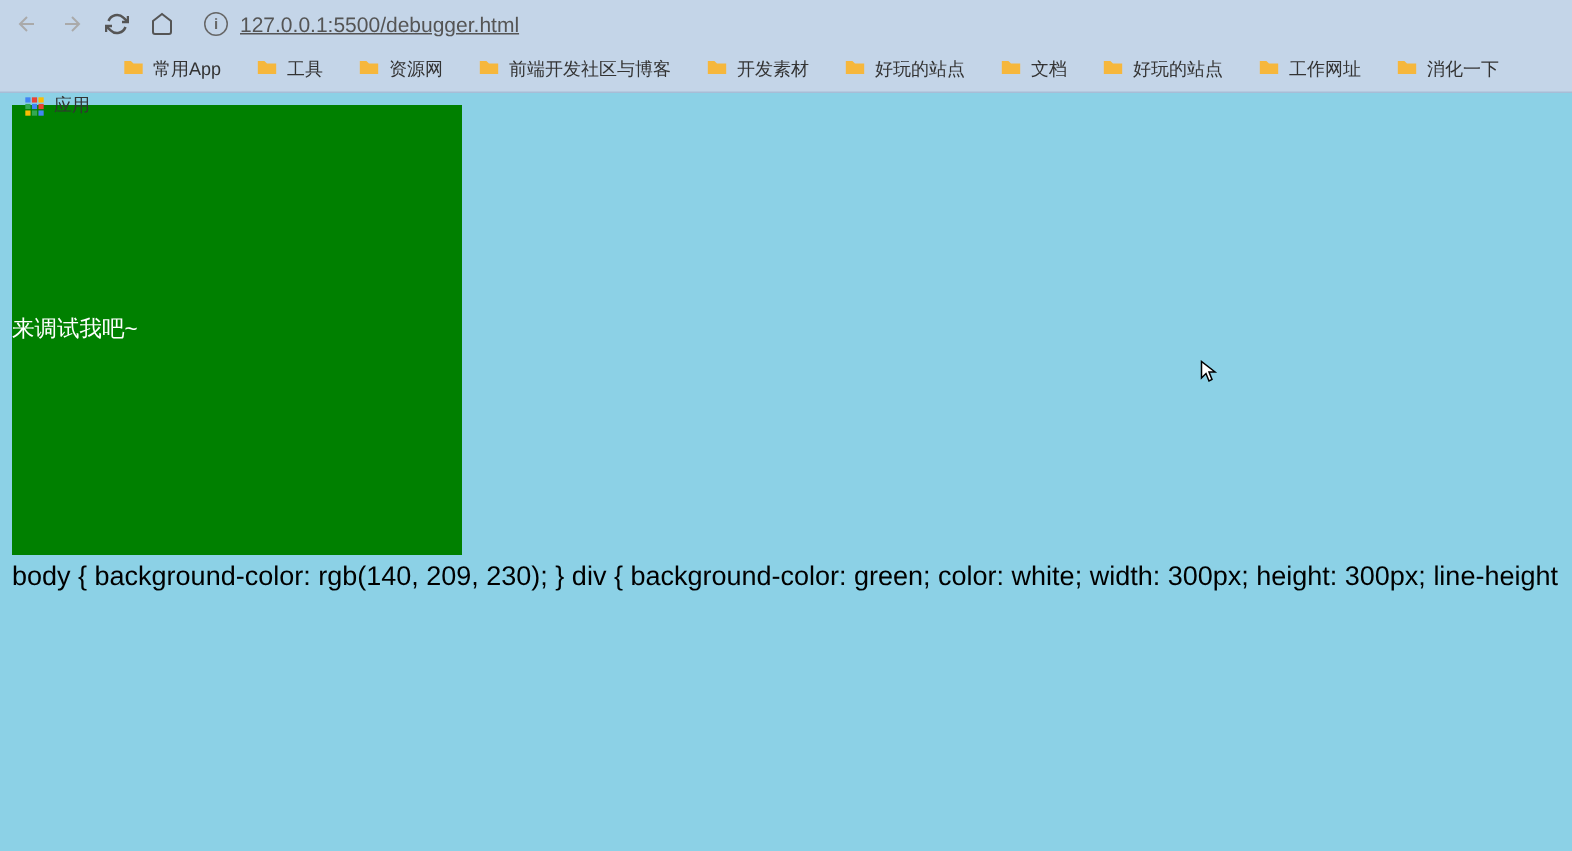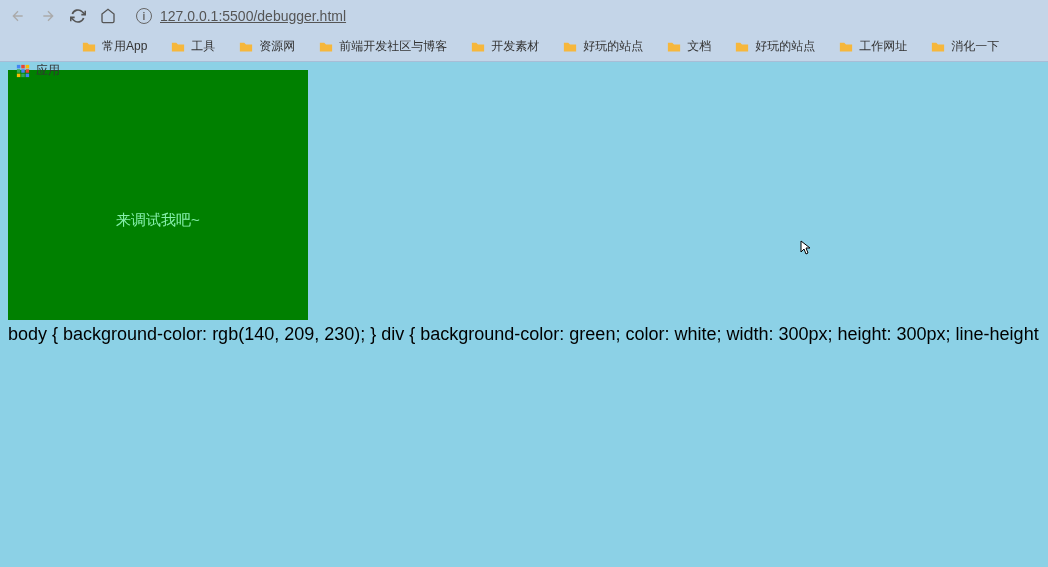--- a/index.html
+++ b/index.html
@@ -80,43 +80,42 @@
       font-size: 12px;
       color: #333;
       margin-top: 48px;
     }
     .apps-icon {
       width: 14px;
       height: 14px;
     }
     .bookmark-item {
       display: flex;
-      align-items: center;
       gap: 6px;
       padding: 2px 10px;
       cursor: pointer;
       font-size: 12px;
       color: #333;
     }
     .folder-icon {
       width: 14px;
       height: 14px;
     }
     .page-content {
       background-color: rgb(140, 209, 230);
       height: calc(100% - 62px);
       padding: 8px;
     }
     .green-box {
       background-color: green;
-      color: #86efac;
+      color: #ffffff;
       width: 300px;
-      height: 250px;
+      height: 300px;
       line-height: 300px;
-      text-align: center;
+      text-align: left;
       font-size: 15px;
     }
     .css-text {
       font-size: 18px;
       color: #000;
       margin-top: 4px;
       white-space: nowrap;
       overflow: hidden;
     }
     .cursor {

